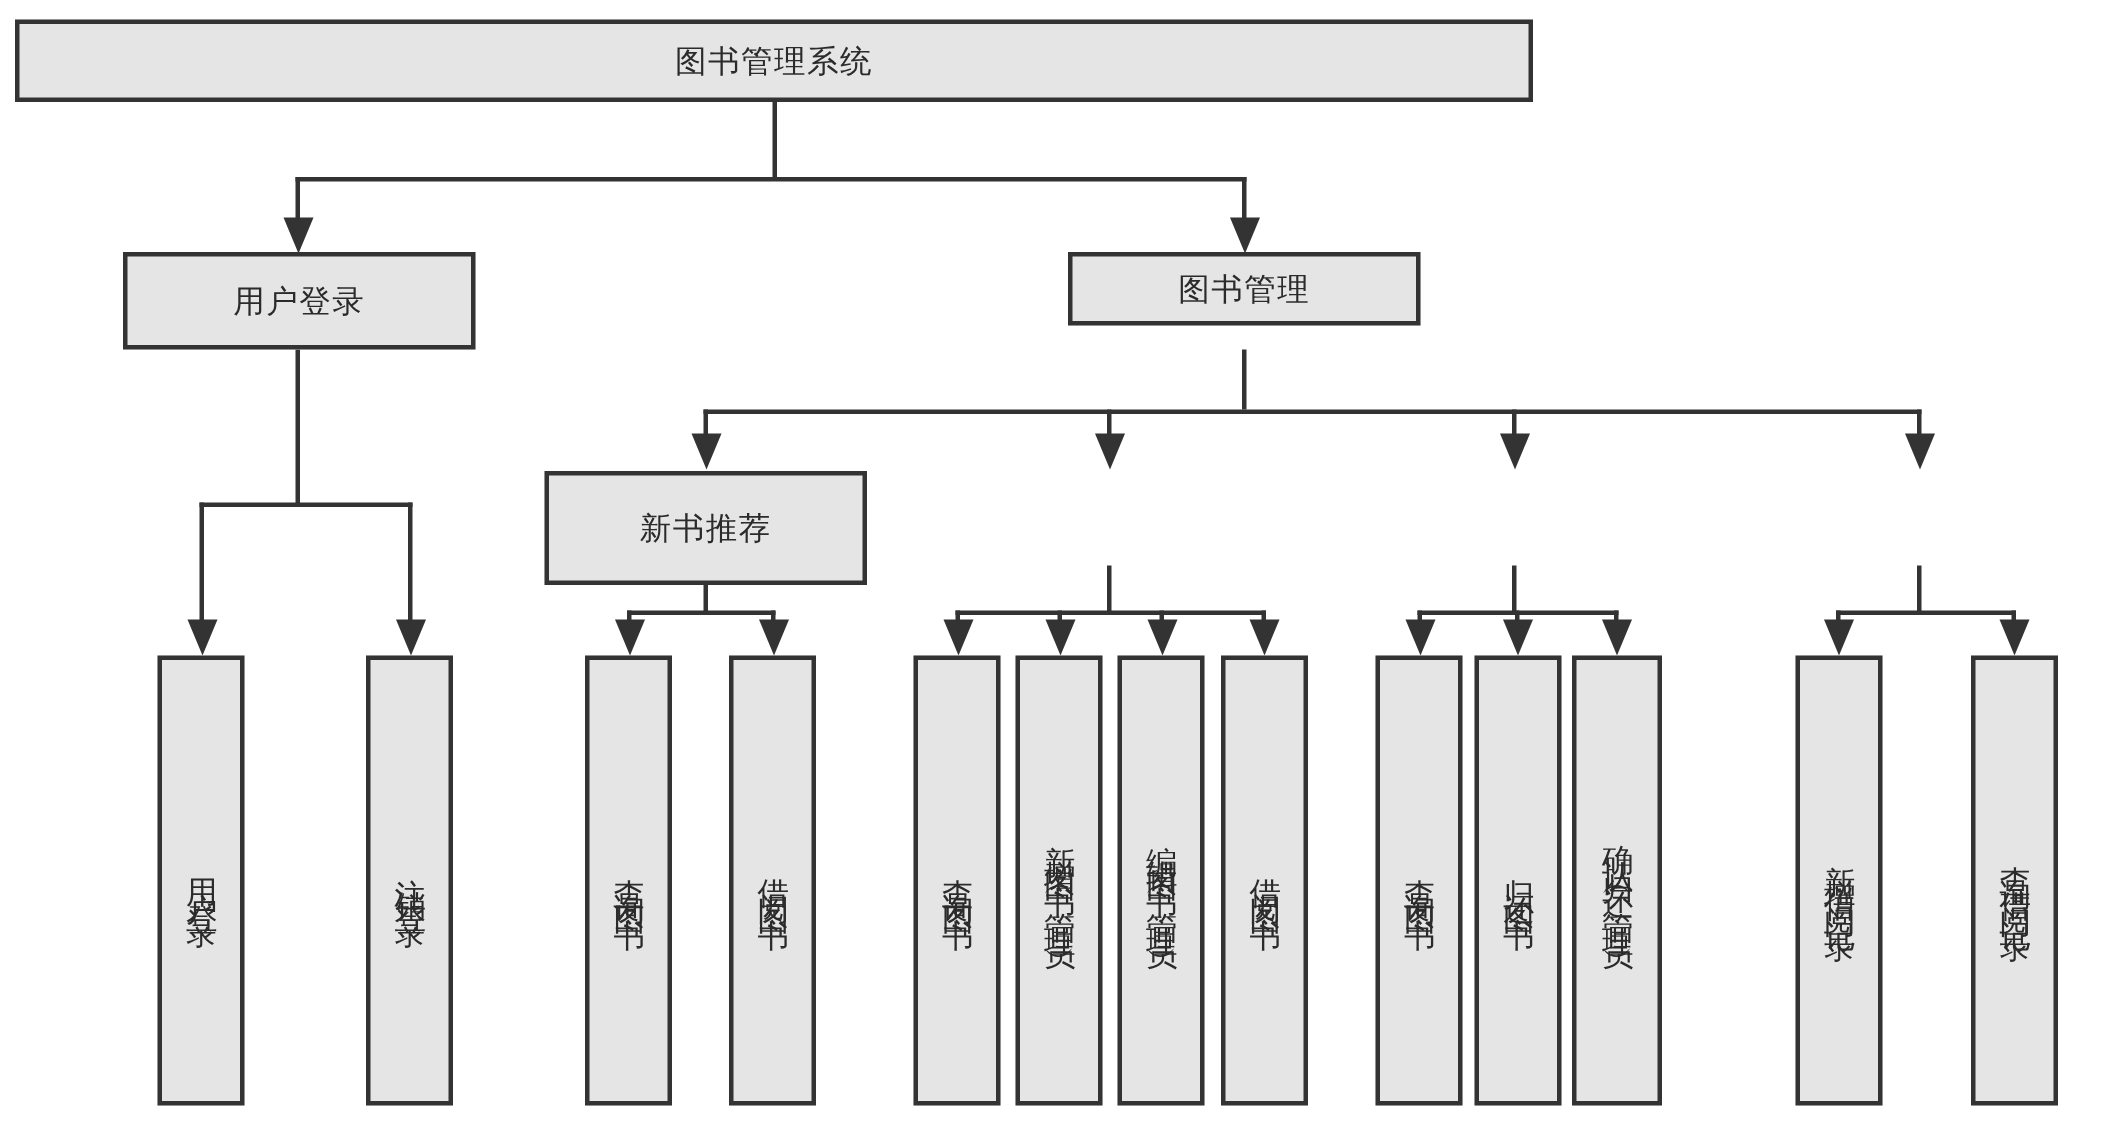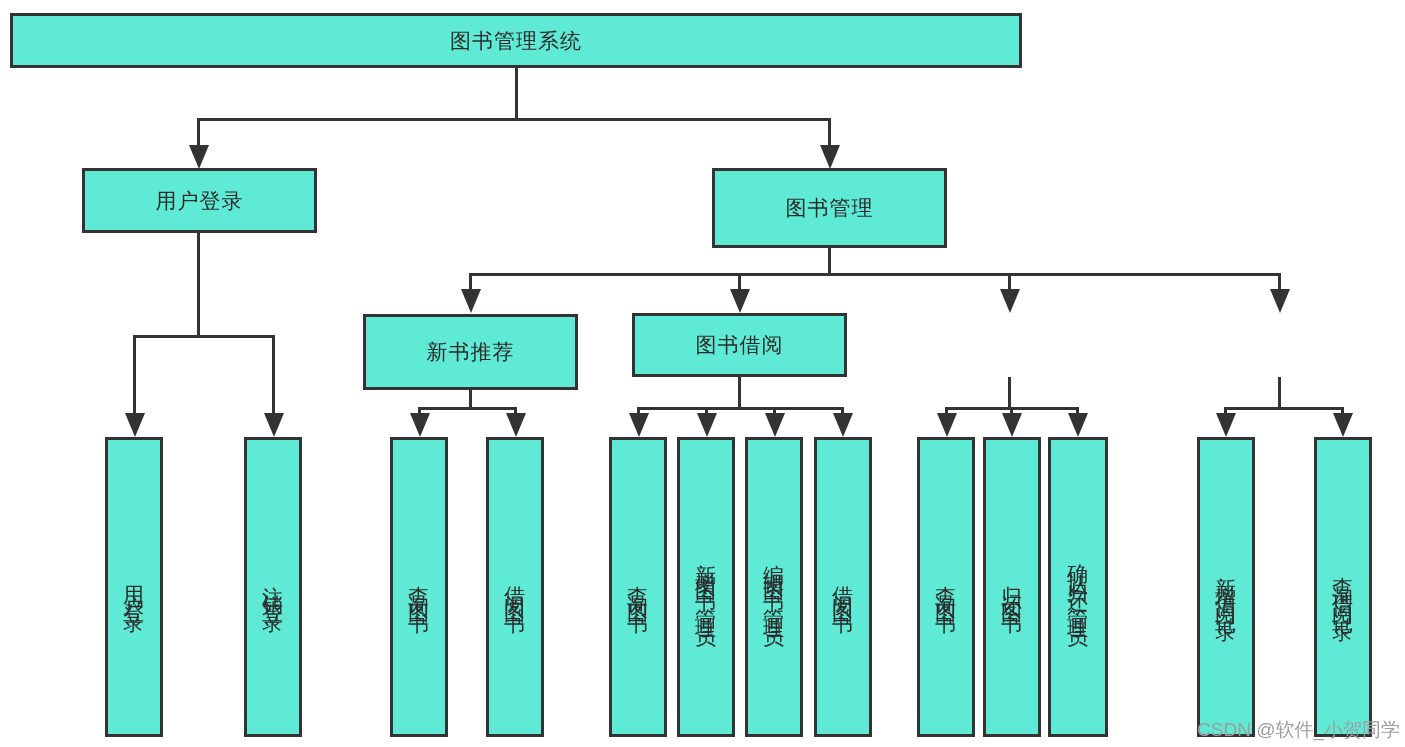--- a/index.html
+++ b/index.html
@@ -14,21 +14,21 @@
     position:relative;
     width:1405px;height:747px;
     background:var(--background);
     overflow:hidden;
   }
   
   .node{
     position:absolute;
     box-sizing:border-box;
     border:3px solid var(--line);
-    background:#5eead4;
+    background:#e5e5e5;
     display:flex;align-items:center;justify-content:center;
     color:var(--text);
   }
   .node.hlabel{
     font-size:21px;
     letter-spacing:1px;
     white-space:nowrap;
   }
   .node.leaf{
     width:58px;height:300px;top:437px;
@@ -122,25 +122,24 @@
   <div class="seg h" style="left:1224px;top:407px;width:120px;"></div>
   <div class="seg v" style="left:1224px;top:407px;height:8px;"></div>
   <div class="ahead" style="left:1216px;top:413px;"></div>
   <div class="seg v" style="left:1341px;top:407px;height:8px;"></div>
   <div class="ahead" style="left:1333px;top:413px;"></div>
 
   <div class="node hlabel" style="left:10px;top:13px;width:1012px;height:55px;">图书管理系统</div>
 
   <div class="node hlabel" style="left:82px;top:168px;width:235px;height:65px;">用户登录</div>
 
-  <div class="node hlabel" style="left:712px;top:168px;width:235px;height:80px;">图书管理</div>
+  <div class="node hlabel" style="left:712px;top:168px;width:235px;height:49px;">图书管理</div>
 
   <div class="node hlabel" style="left:363px;top:314px;width:215px;height:76px;">新书推荐</div>
 
-  <div class="node hlabel" style="left:632px;top:313px;width:215px;height:64px;">图书借阅</div>
 
 
 
   <div class="node leaf" style="left:105px;">
     <span class="vtext">用户登录</span>
   </div>
   <div class="node leaf" style="left:244px;">
     <span class="vtext">注销登录</span>
   </div>
 
@@ -174,15 +173,14 @@
     <span class="vtext">确认归还（管理员）</span>
   </div>
 
   <div class="node leaf" style="left:1197px;">
     <span class="vtext">新增借阅记录</span>
   </div>
   <div class="node leaf" style="left:1314px;">
     <span class="vtext">查询借阅记录</span>
   </div>
 
-  <div class="watermark">CSDN @软件_小贺同学</div>
 
 </div>
 
 </body></html>

